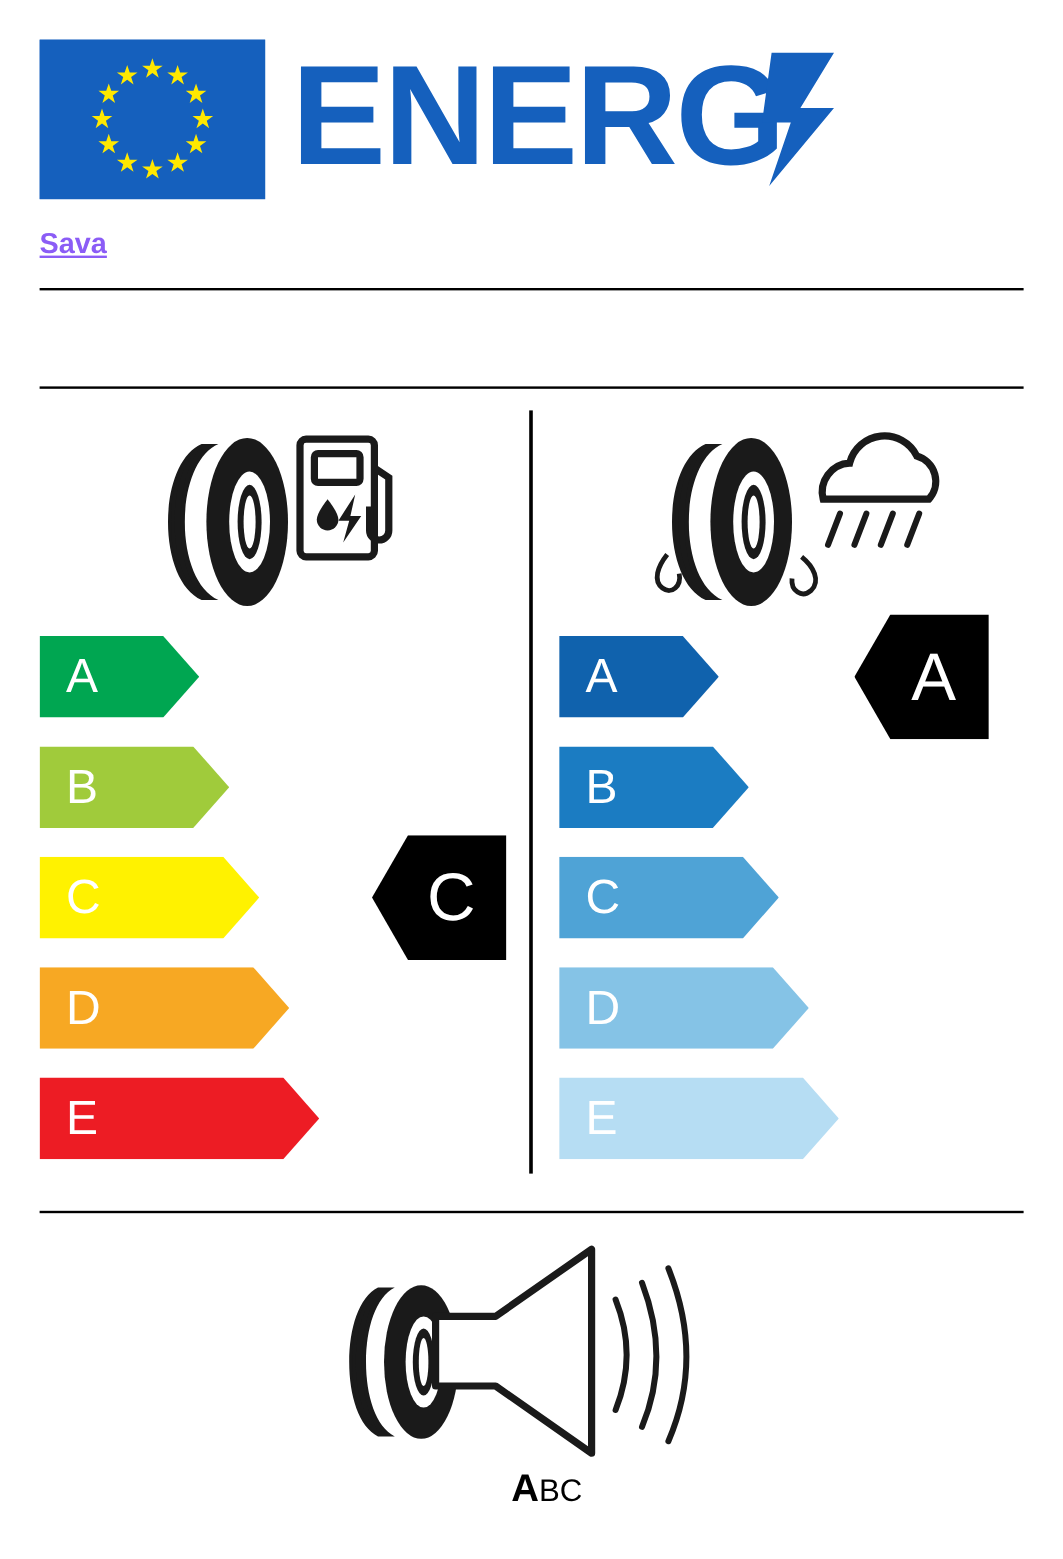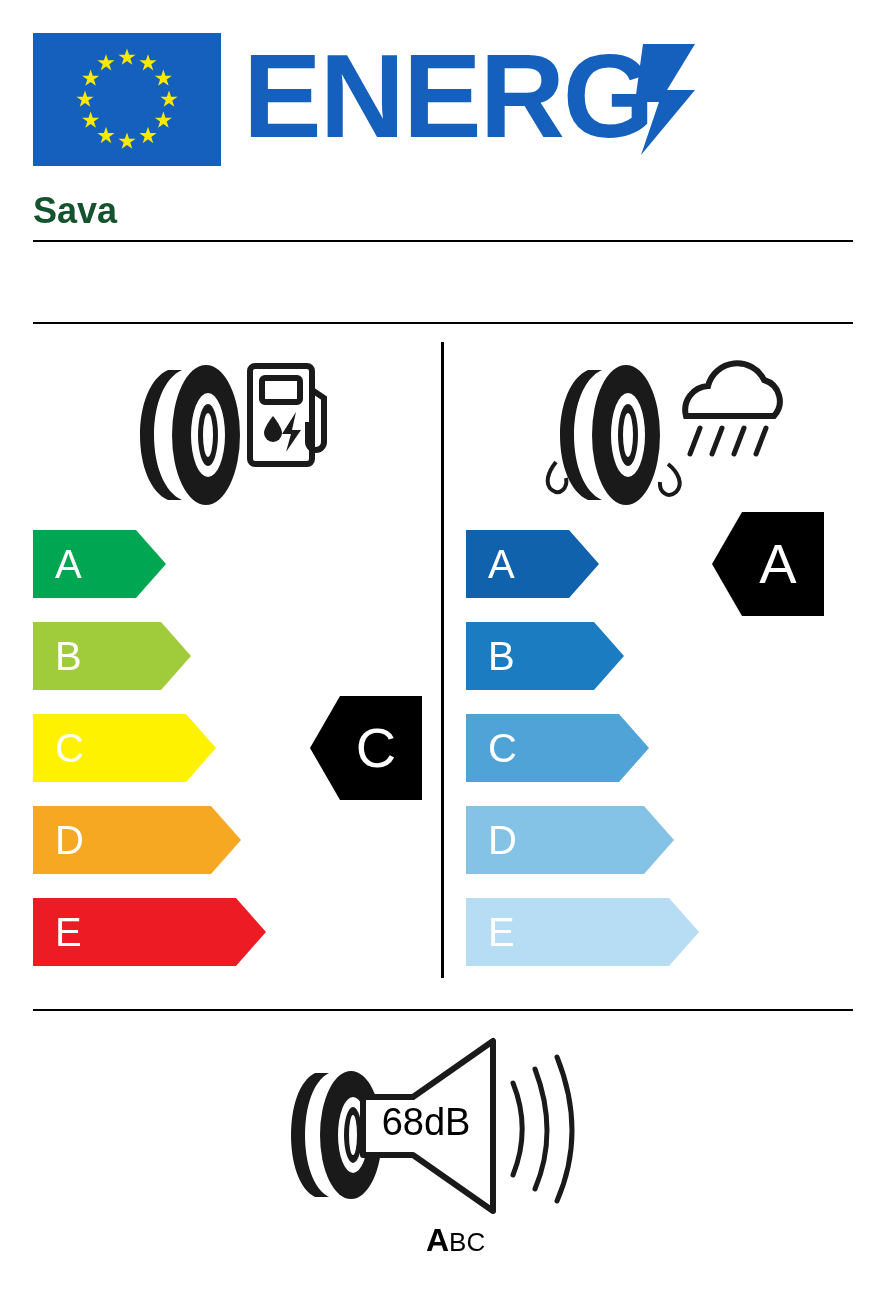--- a/index.html
+++ b/index.html
@@ -37,24 +37,25 @@
     width: 470px;
     height: 115px;
   }
   .energ-word svg { display: block; }
 
   
   .brand {
     position: absolute;
     left: 33px;
     top: 190px;
-    font-size: 36px;
+    font-size: 24px;
     font-weight: bold;
-    color: #14532d;
+    color: #8b5cf6;
     letter-spacing: 0px;
+    text-decoration: underline;
   }
 
   
   .hr {
     position: absolute;
     background: #000;
     height: 2px;
   }
   .hr1 { left: 33px; top: 240px; width: 820px; }
   .hr2 { left: 33px; top: 322px; width: 820px; }
@@ -380,18 +381,17 @@
       <polygon points="78,62 128,62 208,6 208,176 128,120 78,120" fill="#ffffff" stroke="#1a1a1a" stroke-width="6" stroke-linejoin="round"></polygon>
 
       <g fill="none" stroke="#1a1a1a" stroke-width="5" stroke-linecap="round">
         <path d="M228 48 C240 78 240 110 228 140"></path>
         <path d="M250 34 C266 76 266 116 250 154"></path>
         <path d="M272 22 C292 72 292 120 272 166"></path>
       </g>
     </svg>
   </div>
 
-  <div class="noise-db">68dB</div>
   <div class="noise-class">
     <span class="nc-active">A</span><span class="nc-rest">BC</span>
   </div>
 
 </div>
 
 </body></html>

